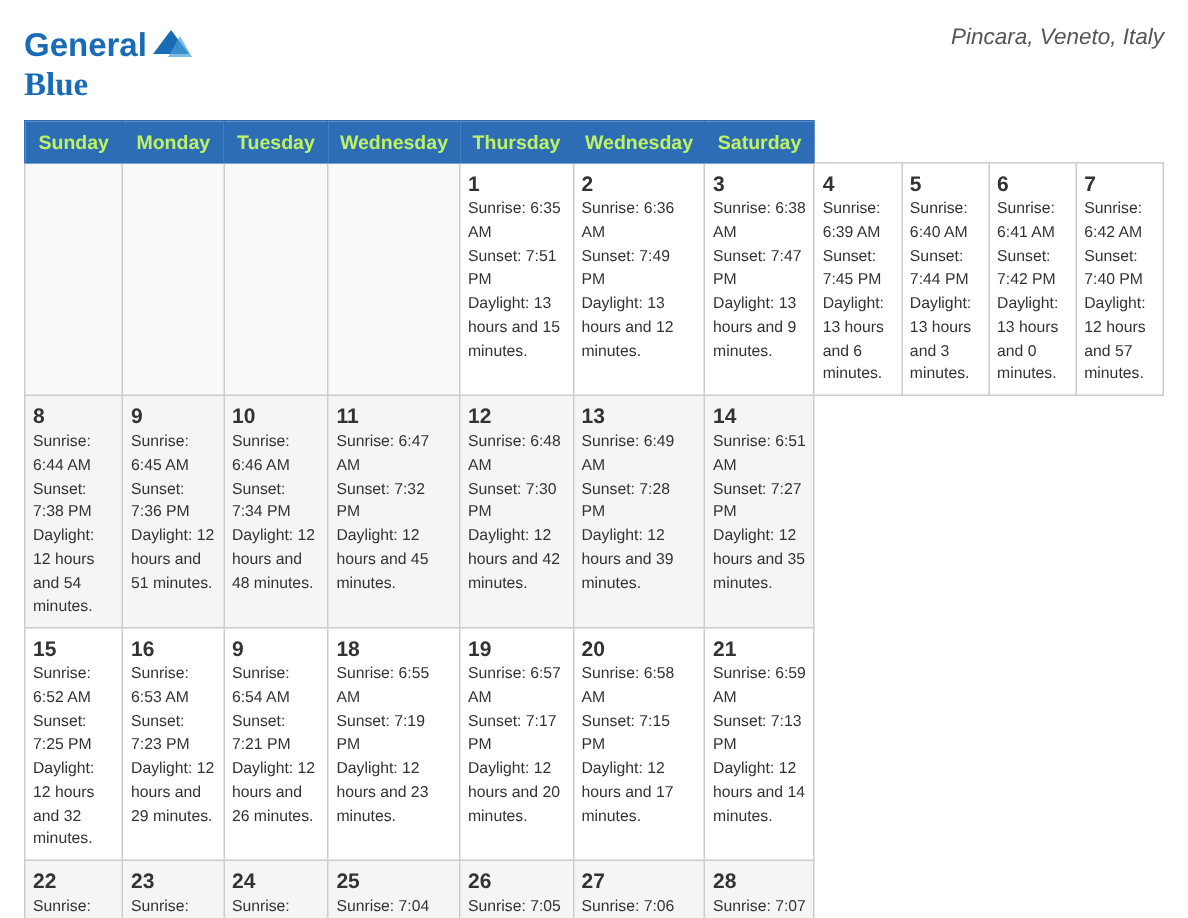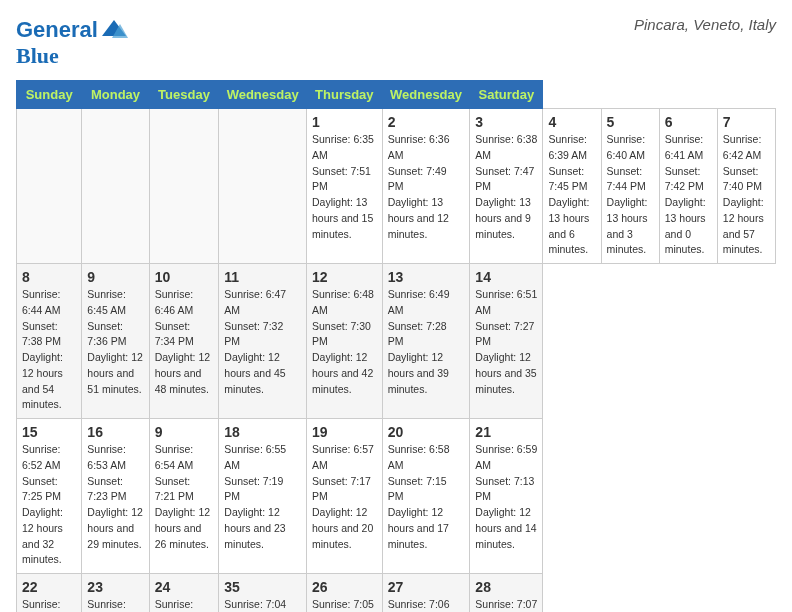--- a/index.html
+++ b/index.html
@@ -224,21 +224,21 @@
         </td>
         <td>
           <span class="day-num">23</span>
           <div class="day-info">Sunrise: 7:01 AM<br>Sunset: 7:09 PM<br>Daylight: 12 hours and 7 minutes.</div>
         </td>
         <td>
           <span class="day-num">24</span>
           <div class="day-info">Sunrise: 7:03 AM<br>Sunset: 7:07 PM<br>Daylight: 12 hours and 4 minutes.</div>
         </td>
         <td>
-          <span class="day-num">35</span>
+          <span class="day-num">25</span>
           <div class="day-info">Sunrise: 7:04 AM<br>Sunset: 7:06 PM<br>Daylight: 12 hours and 1 minute.</div>
         </td>
         <td>
           <span class="day-num">26</span>
           <div class="day-info">Sunrise: 7:05 AM<br>Sunset: 7:04 PM<br>Daylight: 11 hours and 58 minutes.</div>
         </td>
         <td>
           <span class="day-num">27</span>
           <div class="day-info">Sunrise: 7:06 AM<br>Sunset: 7:02 PM<br>Daylight: 11 hours and 55 minutes.</div>
         </td>

